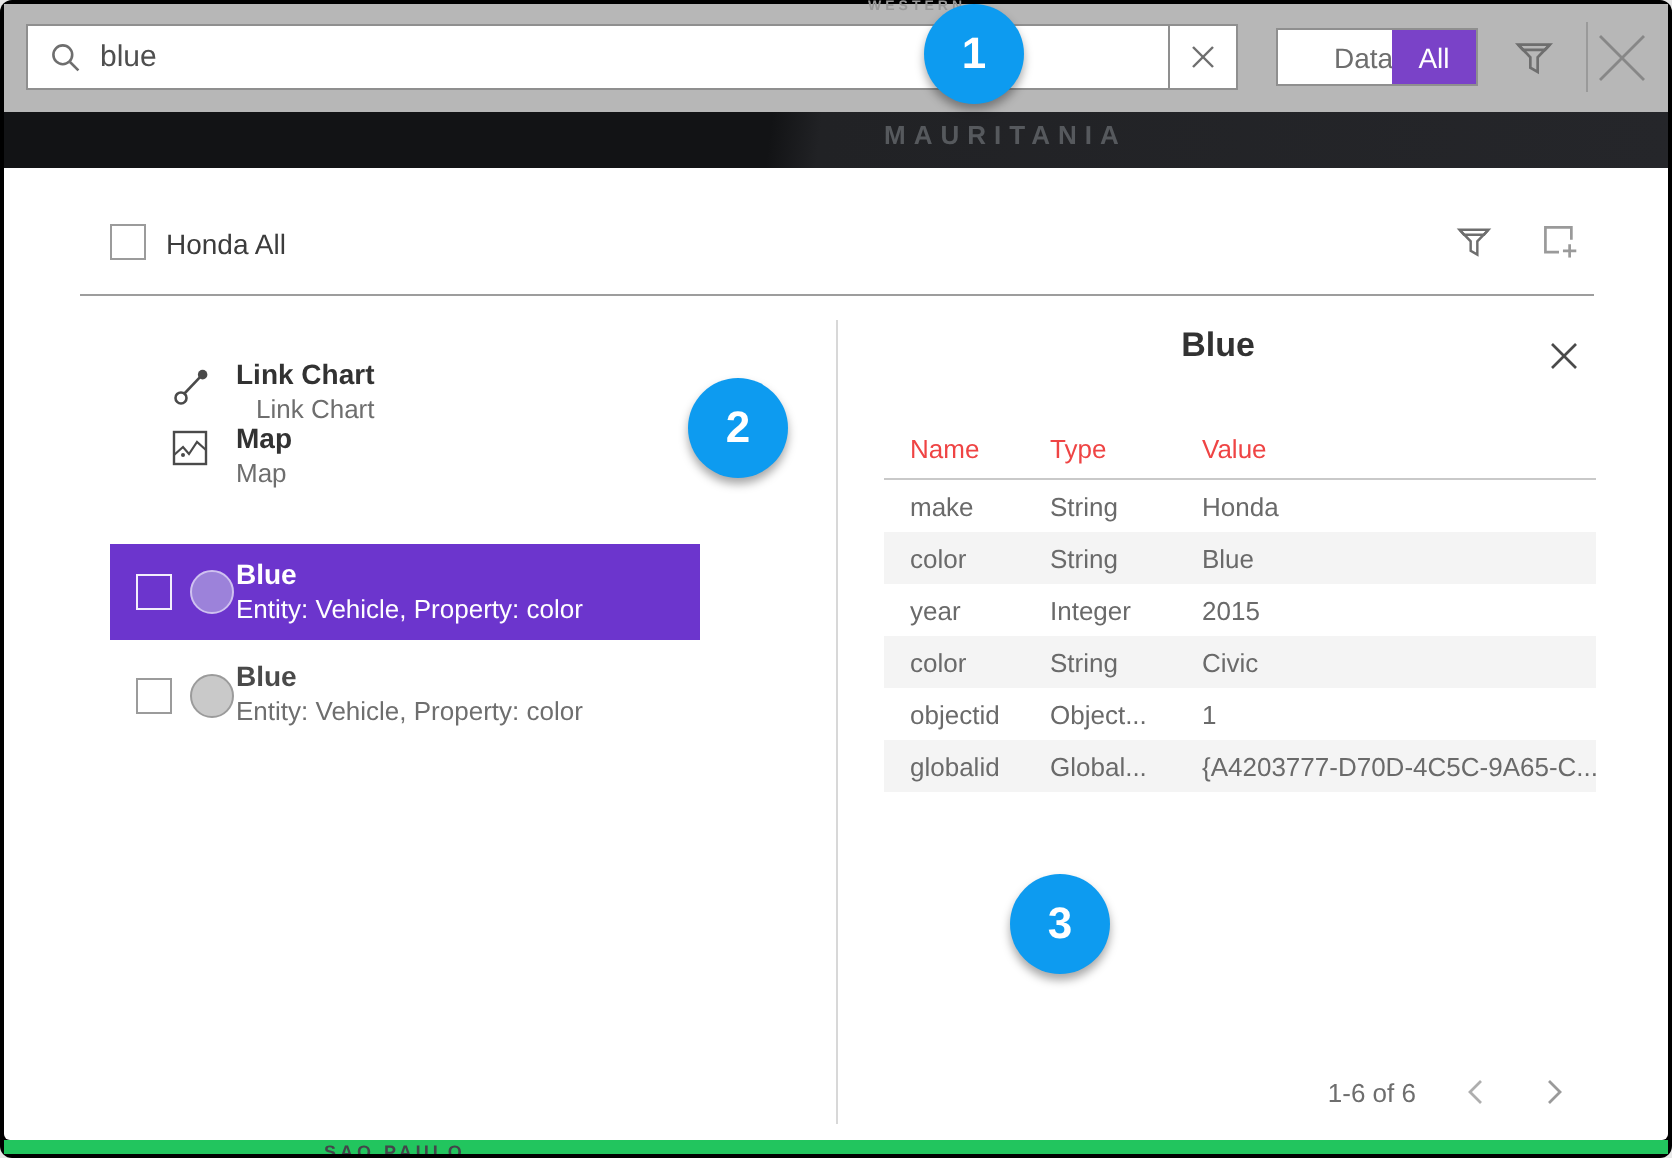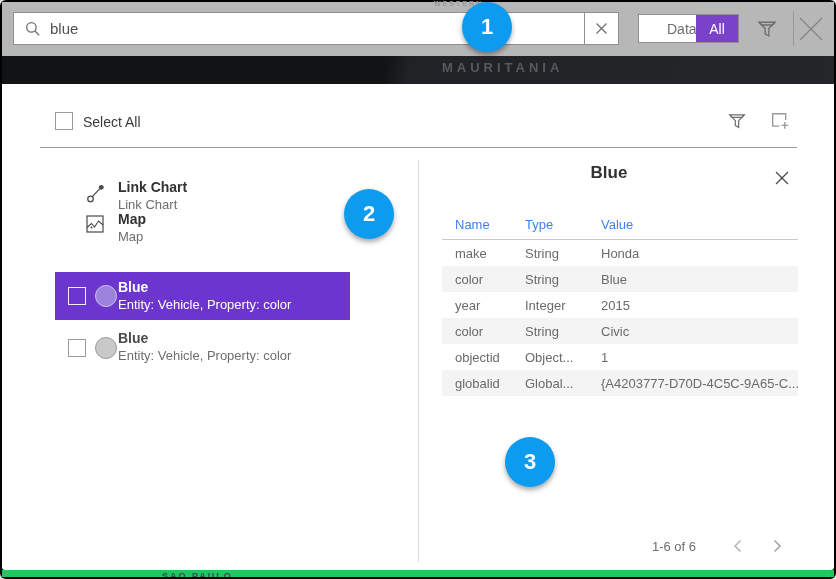--- a/index.html
+++ b/index.html
@@ -31,21 +31,21 @@
   .select-all-cb { position:absolute; left:53px; top:28px; width:18px; height:18px; border:1px solid #9b9b9b; background:#fff; cursor:pointer; }
   .select-all-label { position:absolute; left:81px; top:30px; font-size:14px; color:#3c3c3c; }
   .ph-funnel { position:absolute; left:725px; top:27px; width:20px; height:20px; background:none; border:none; cursor:pointer; padding:0; }
   .ph-add { position:absolute; left:767px; top:26px; width:21px; height:21px; background:none; border:none; cursor:pointer; padding:0; }
   .hdivider { position:absolute; left:38px; top:63px; width:757px; height:1px; background:#9d9d9d; }
   .vdivider { position:absolute; left:416px; top:76px; width:1px; height:402px; background:#d8d8d8; }
 
   
   .results-list { position:absolute; left:53px; top:86px; width:295px; }
   .result-item { position:absolute; left:0; width:295px; cursor:pointer; }
-  .ri-1 { top:8px; height:36px; }
+  .ri-1 { top:8px; height:36px;text-align:right; }
   .ri-2 { top:40px; height:36px; }
   .ri-3 { top:102px; height:48px; background:var(--selected-row-purple,#6C35CD); }
   .ri-4 { top:155px; height:46px; }
   .item-glyph { position:absolute; left:30px; top:4px; width:22px; height:22px; }
   .item-text { position:absolute; left:63px; top:1px; white-space:nowrap; }
   .item-title { font-size:14px; font-weight:bold; color:#323232; line-height:17px; }
   .item-sub { font-size:13px; color:#6e6e6e; line-height:17px; }
   .ri-1 .item-title, .ri-2 .item-title { font-weight:600; }
   .row-cb { position:absolute; left:13px; width:18px; height:18px; border:1px solid #9b9b9b; background:transparent; cursor:pointer; }
   .row-circle { position:absolute; left:40px; width:22px; height:22px; border-radius:50%; }
@@ -58,24 +58,24 @@
   .ri-4 .item-text { top:5px; }
   .ri-4 .item-title { font-weight:600; color:#4a4a4a; }
 
   
   .details { position:absolute; left:416px; top:71px; width:382px; height:407px; }
   .details-title { position:absolute; left:0; right:0; top:8px; text-align:center; font-size:17px; font-weight:600; color:#323232; }
   .details-close { position:absolute; right:8px; top:14px; width:18px; height:18px; background:none; border:none; cursor:pointer; padding:0; }
   .dtable { position:absolute; left:24px; top:55px; width:356px; font-size:13px; color:#6a6a6a; }
   .trow { display:grid; grid-template-columns:70px 76px 1fr; align-items:center; height:26px; padding-left:13px; white-space:nowrap; }
   .trow > span { overflow:hidden; text-overflow:clip; }
-  .thead { height:30px; border-bottom:1px solid #c9c9c9; color:#3b82f6; }
+  .thead { height:30px; border-bottom:1px solid #c9c9c9; color:#ef4444; }
   .tbody .trow:nth-child(even) { background:#f4f4f4; }
   .pagination { position:absolute; top:378px; right:10px; height:26px; display:flex; align-items:center; }
-  .page-label { font-size:13px; color:#6e6e6e; margin-right:28px; }
+  .page-label { font-size:13px; color:#6e6e6e; margin-right:16px; }
   .page-btn { width:26px; height:26px; background:none; border:none; cursor:pointer; padding:0; display:flex; align-items:center; justify-content:center; }
   .page-btn.prev { margin-right:14px; }
 
   
   .bottom-strip { position:absolute; left:2px; right:2px; bottom:2px; height:7px; background:#22c55e; overflow:hidden; }
   .map-fragment-bottom { position:absolute; left:160px; top:1px; font-size:9px; font-weight:bold; letter-spacing:2px; color:#43454a; }
 
   
   .callout { position:absolute; width:50px; height:50px; border-radius:50%; background:var(--callout-blue,#0D9BF0);
     color:#fff; font-size:22px; font-weight:bold; display:flex; align-items:center; justify-content:center;
@@ -126,21 +126,21 @@
         </svg>
     </button>
   </div>
 
   <div class="map-strip">
     <span class="map-label">MAURITANIA</span>
   </div>
 
   <div class="panel">
     <span class="select-all-cb"></span>
-    <span class="select-all-label">Select All</span>
+    <span class="select-all-label">Honda All</span>
     <button class="ph-funnel">
       <svg width="20" height="20" viewBox="0 0 18 18">
           <path d="M2.5 3.5h13l-5 5.2v6l-3-1.7V8.7Z" fill="none" stroke="#6e6e6e" stroke-width="1.1"></path>
           <path d="M2.5 3.5l2 2.2h9l2-2.2" fill="none" stroke="#6e6e6e" stroke-width="1.1"></path>
         </svg>
     </button>
     <button class="ph-add">
       <svg width="21" height="21" viewBox="0 0 17 17">
           <path d="M13.5 8V3H3v10h5.5" fill="none" stroke="#9a9a9a" stroke-width="1.1"></path>
           <line x1="12.8" y1="9.8" x2="12.8" y2="15.2" stroke="#9a9a9a" stroke-width="1.1"></line>

